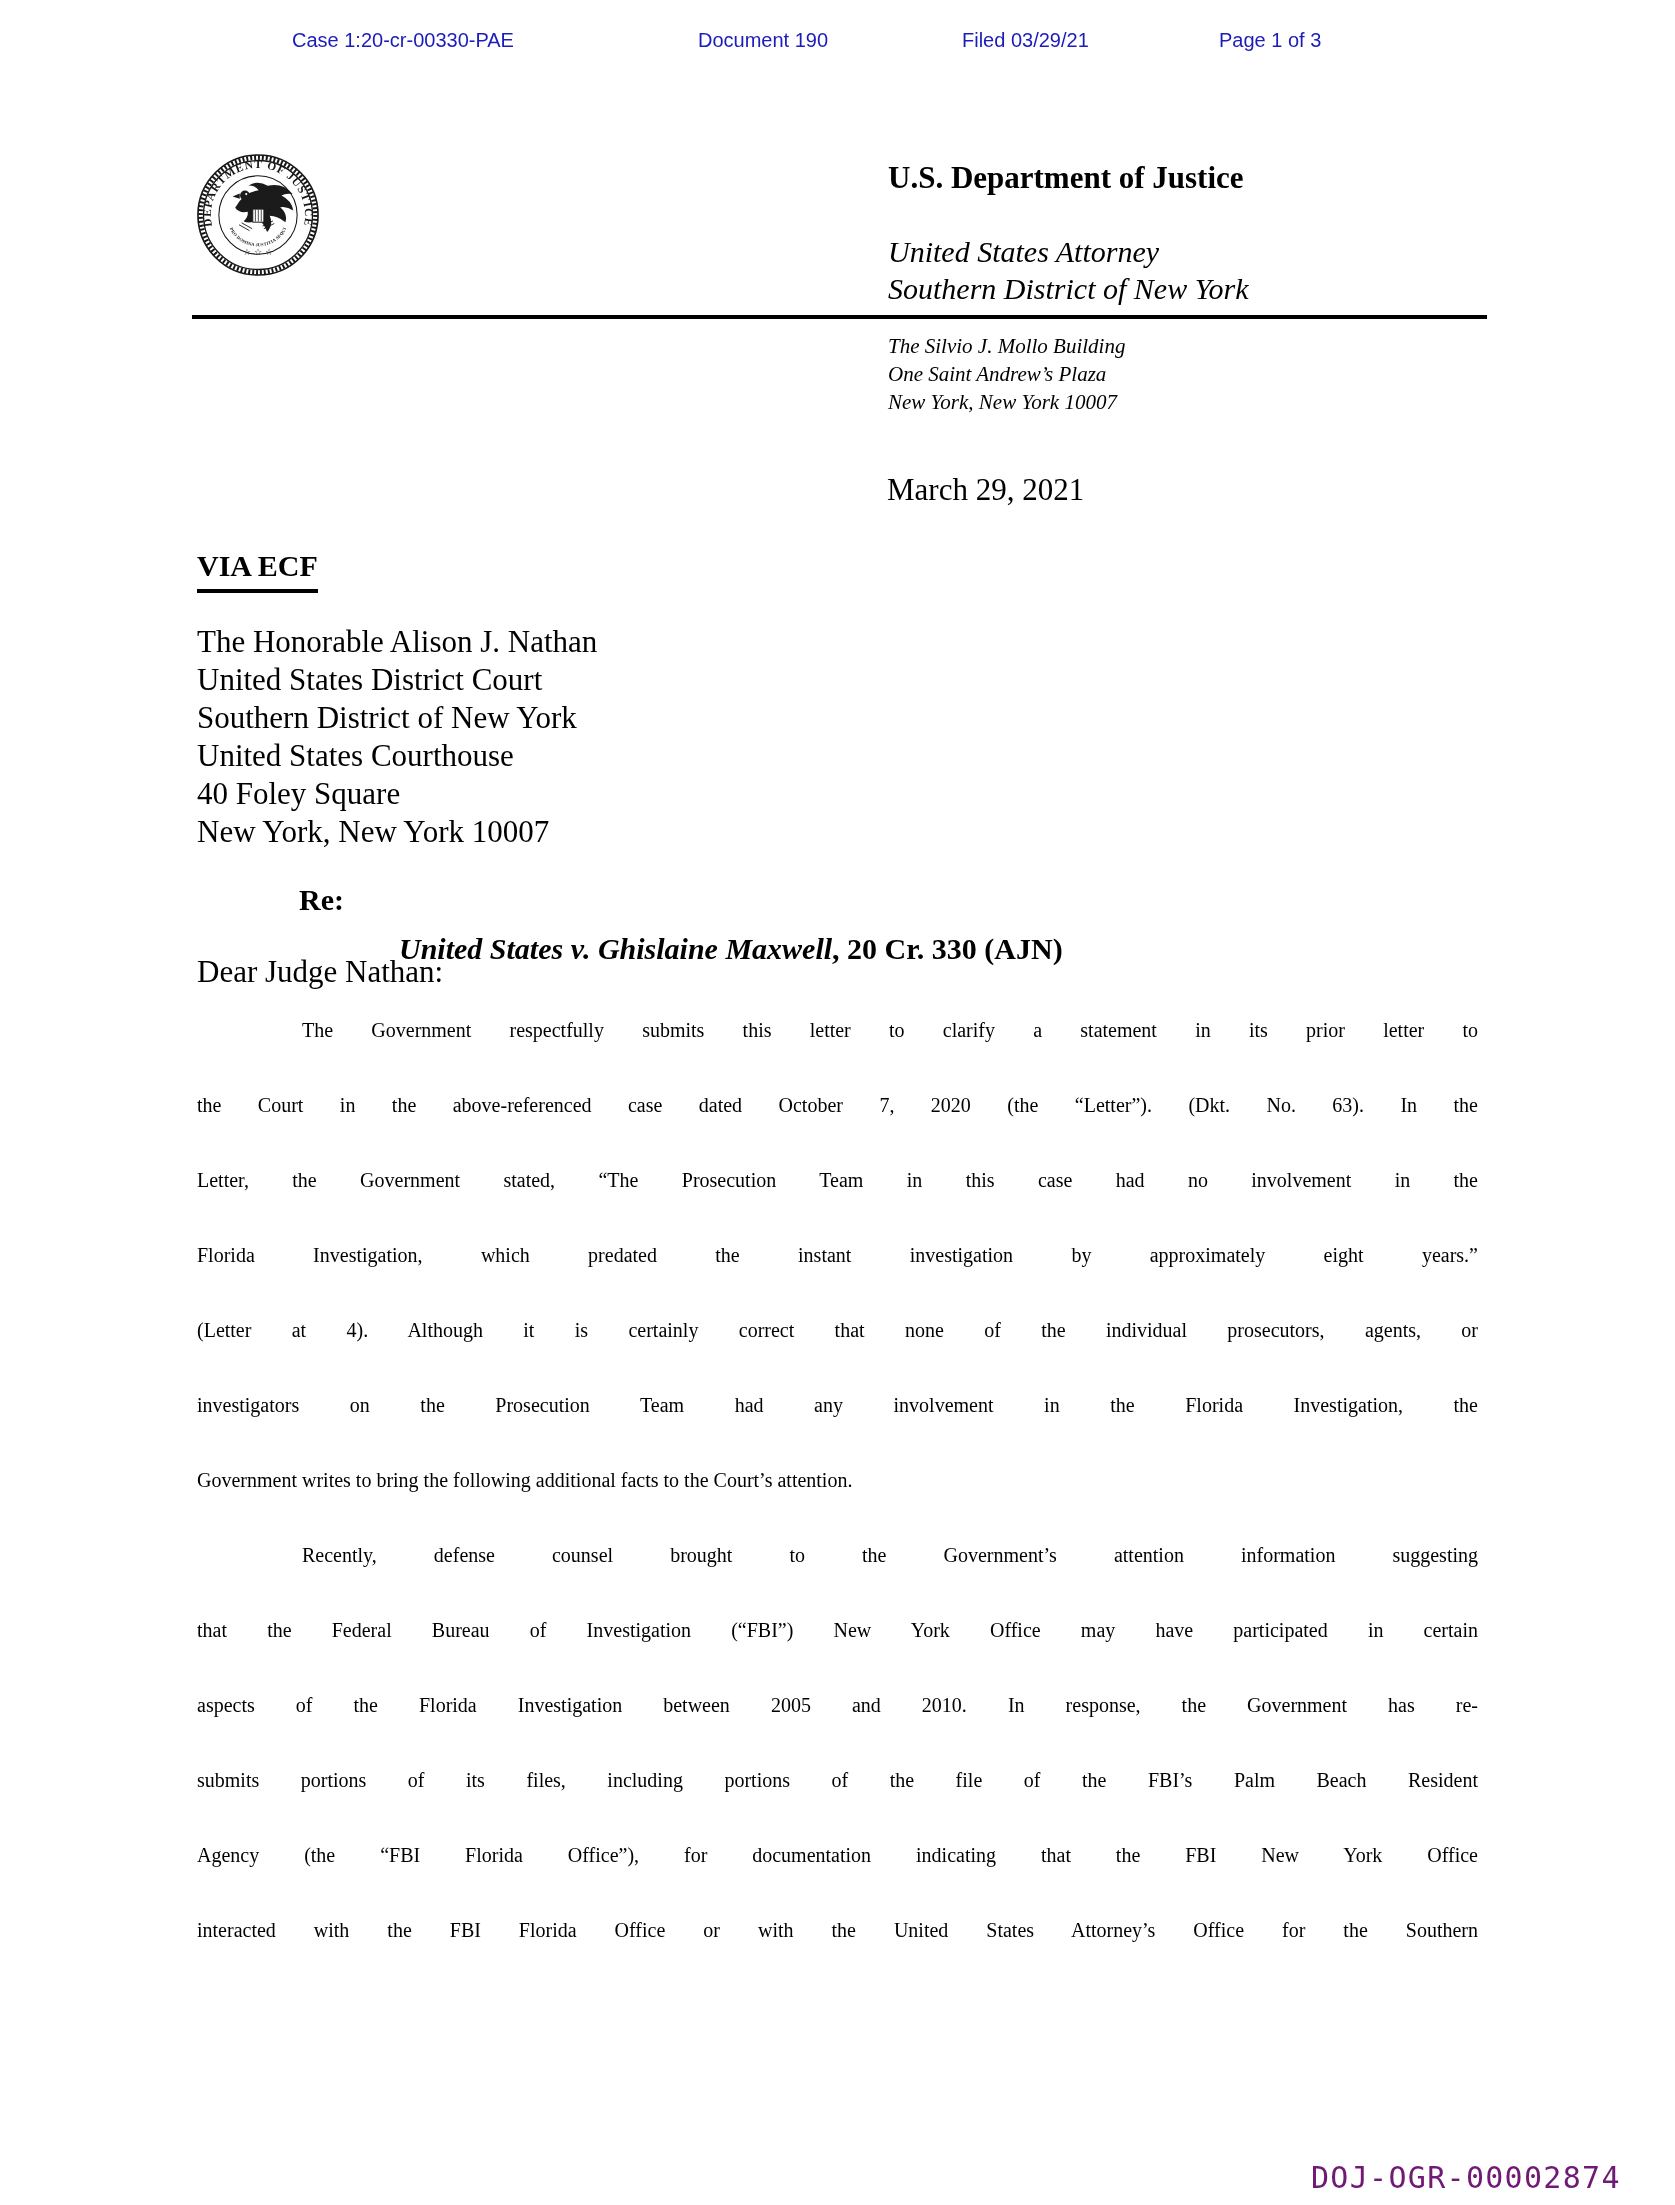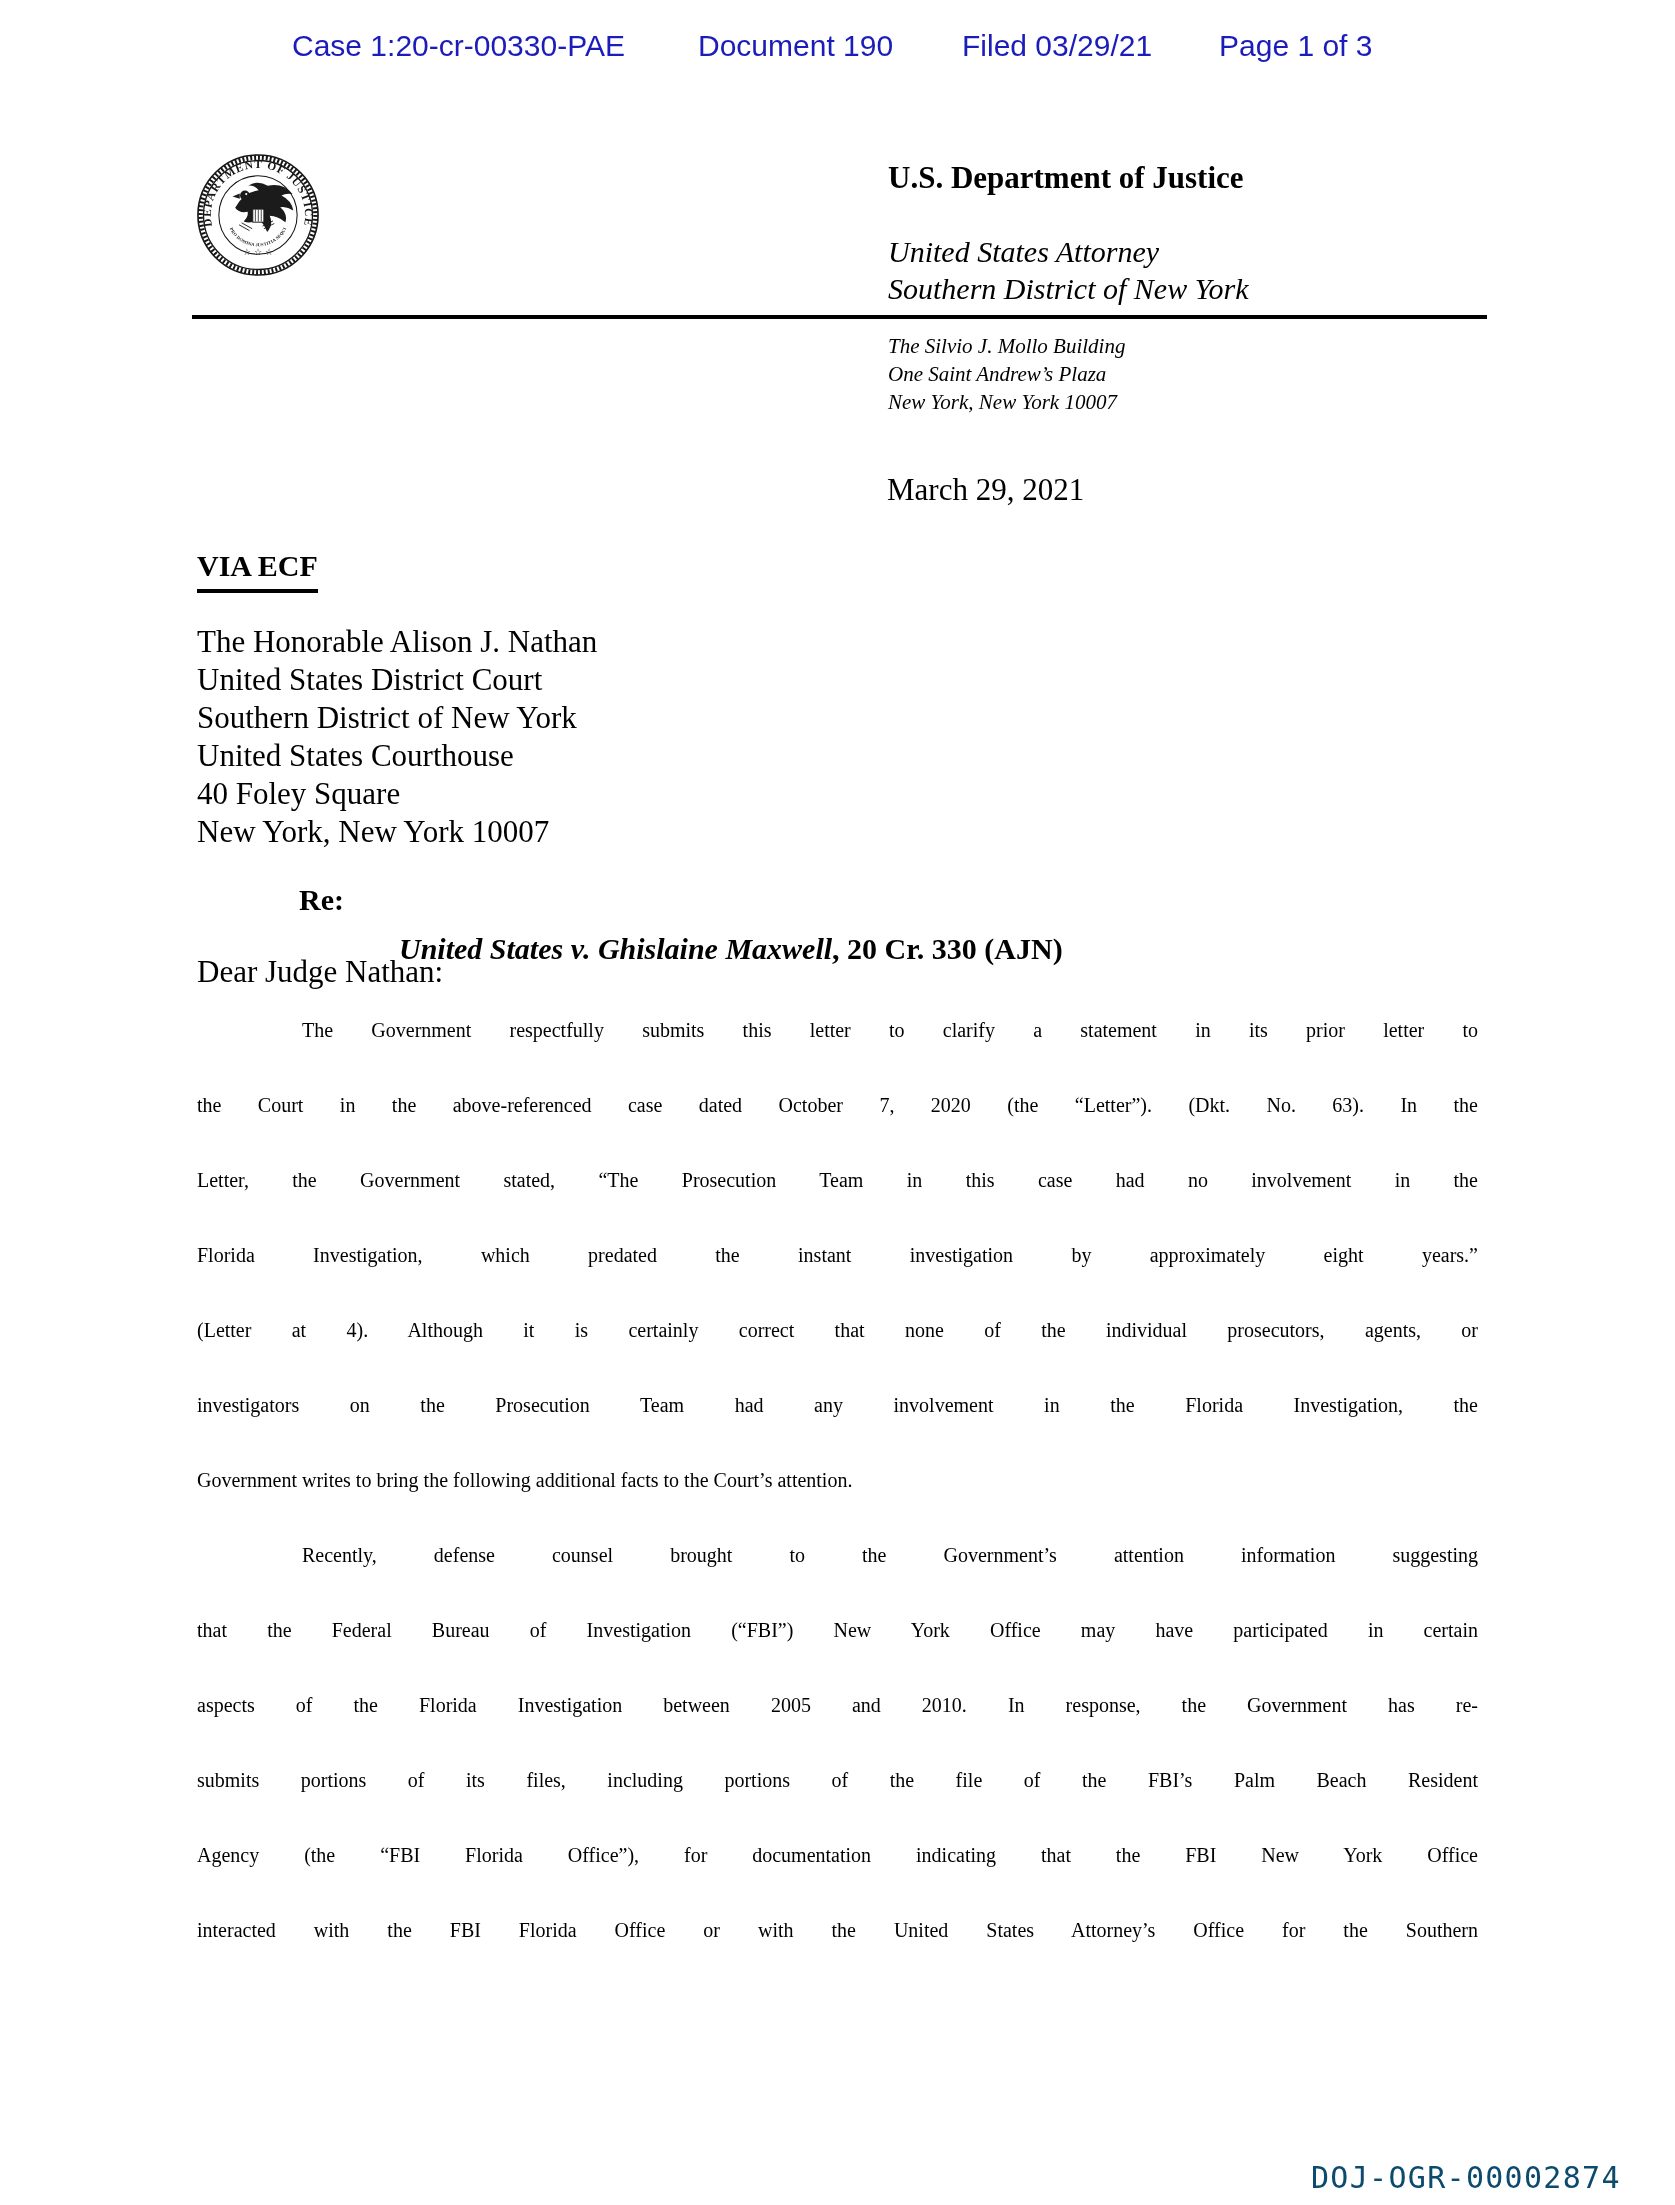--- a/index.html
+++ b/index.html
@@ -10,21 +10,21 @@
     background: #ffffff;
     font-family: "Liberation Serif", serif;
     color: #000000;
     overflow: hidden;
   }
 
   
   .ecf-header {
     position: absolute; top: 29px; left: 0; width: 1675px; height: 39px;
     font-family: "Liberation Sans", sans-serif;
-    font-size: 30px; color: #1c1cba;
+    font-size: 20px; color: #1c1cba;
   }
   .ecf-header span { position: absolute; white-space: nowrap; }
   .h-case  { left: 292px; }
   .h-doc   { left: 698px; }
   .h-filed { left: 962px; }
   .h-page  { left: 1219px; }
 
   
   .seal { position: absolute; left: 196px; top: 153px; width: 124px; height: 124px; }
 
@@ -80,21 +80,21 @@
   .bl {
     height: 75px; line-height: 75px; overflow: hidden;
     text-align: justify; text-align-last: justify;
   }
   .bl.indent { padding-left: 105px; }
   .bl.endpara { text-align: left; text-align-last: left; }
 
   .bates {
     position: absolute; left: 1311px; top: 2160px;
     font-family: "DejaVu Sans Mono", "Liberation Mono", monospace;
-    font-size: 30px; letter-spacing: 1.3px; white-space: nowrap; color: #0c4a6e;
+    font-size: 30px; letter-spacing: 1.3px; white-space: nowrap; color: #701a75;
   }
 </style>
 </head>
 <body>
 
 <div class="page">
 
   <div class="ecf-header">
     <span class="h-case">Case 1:20-cr-00330-PAE</span>
     <span class="h-doc">Document 190</span>

